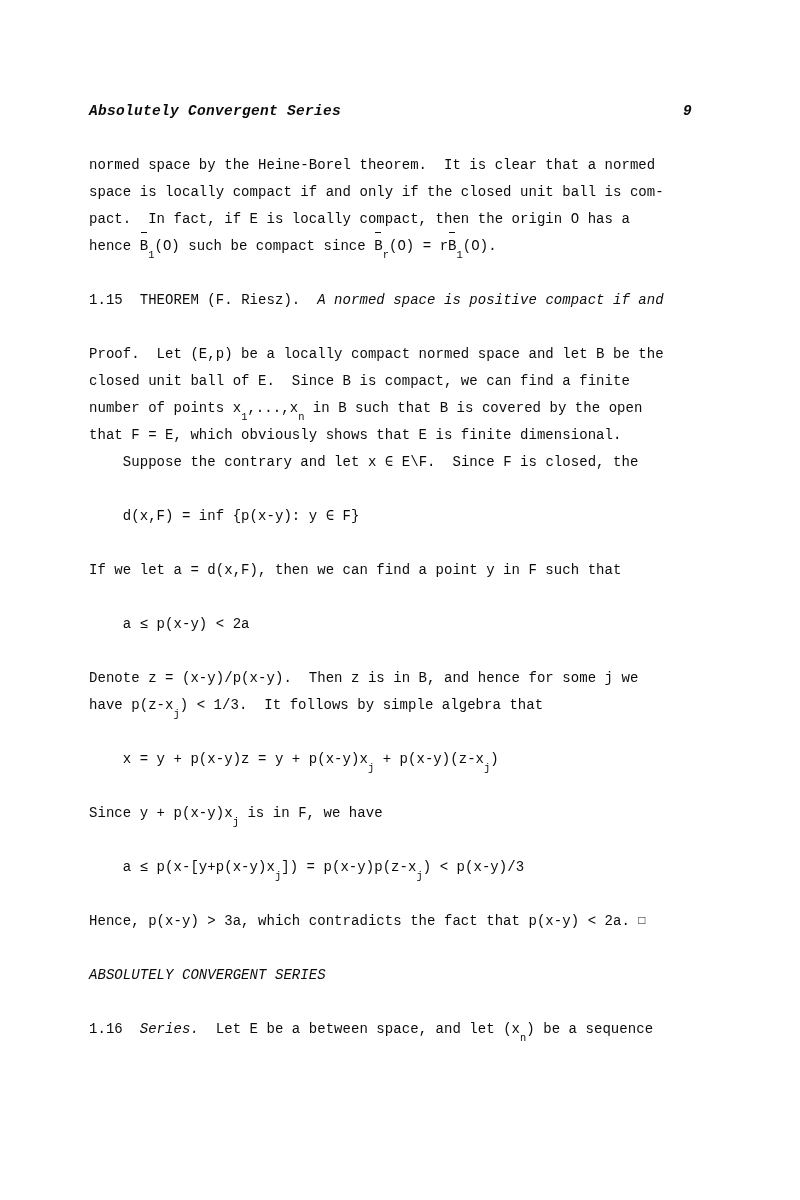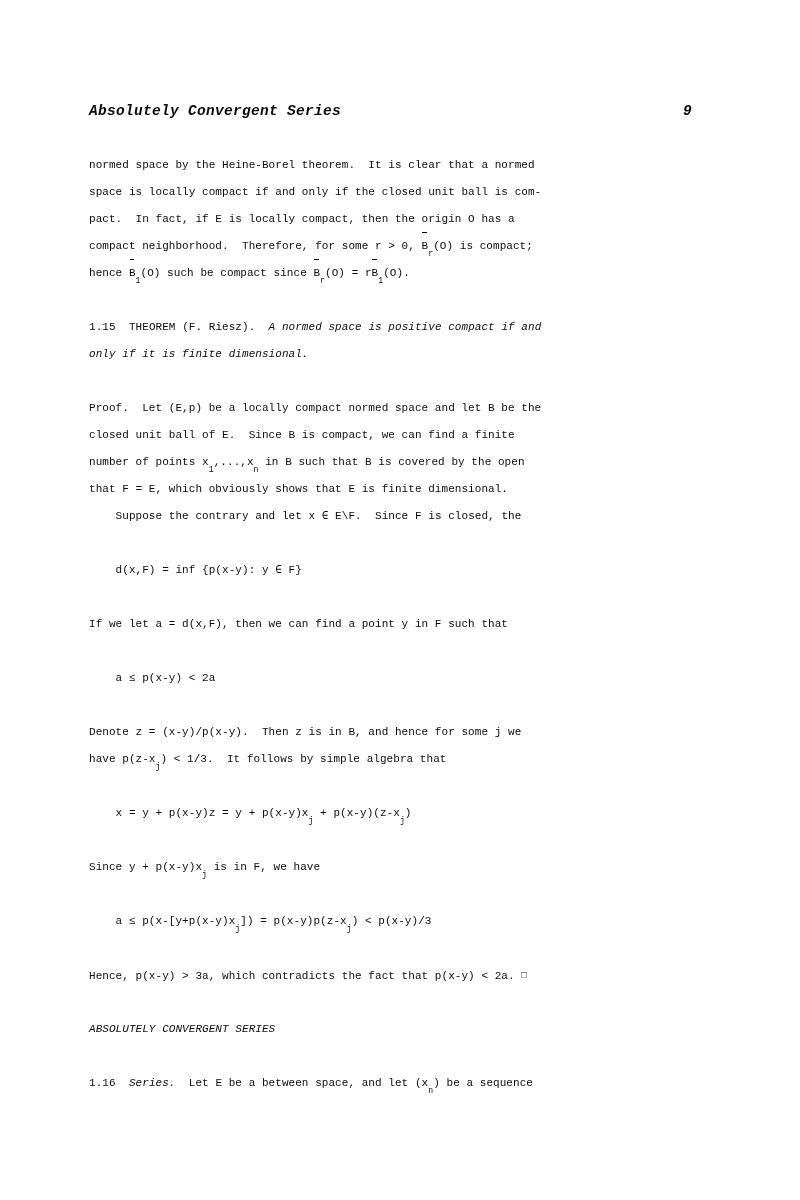--- a/index.html
+++ b/index.html
@@ -45,21 +45,21 @@
     font-style: italic;
     font-weight: bold;
   }
 
   
   .body {
     position: absolute;
     left: 89px;
     top: 152px;
     width: 608px;
-    font-size: 11px;
+    font-size: 14px;
     line-height: 27px;
     letter-spacing: 0.05px;
   }
 
   .line {
     white-space: pre;
     height: 27px;
   }
   .blank {
     height: 27px;
@@ -100,27 +100,25 @@
   <div class="runhead">
     <span class="title">Absolutely Convergent Series</span>
     <span class="folio">9</span>
   </div>
 
   <div class="body">
 
     <div class="line">normed space by the Heine-Borel theorem.  It is clear that a normed</div>
     <div class="line">space is locally compact if and only if the closed unit ball is com-</div>
     <div class="line">pact.  In fact, if E is locally compact, then the origin O has a</div>
-    <div class="line"><span>compact neighborhood.  Therefore, for some r &gt; 0, </span><span class="ovb">B</span><sub>r</sub><span>(O) is compact;</span></div>
     <div class="line"><span>hence </span><span class="ovb">B</span><sub>1</sub><span>(O) such be compact since </span><span class="ovb">B</span><sub>r</sub><span>(O) = r</span><span class="ovb">B</span><sub>1</sub><span>(O).</span></div>
 
     <div class="blank"></div>
 
     <div class="line"><span>1.15</span><span>  </span><span>THEOREM (F. Riesz).</span><span>  </span><span class="it">A normed space is positive compact if and</span></div>
-    <div class="line"><span class="it">only if it is finite dimensional.</span></div>
 
     <div class="blank"></div>
 
     <div class="line">Proof.  Let (E,p) be a locally compact normed space and let B be the</div>
     <div class="line">closed unit ball of E.  Since B is compact, we can find a finite</div>
     <div class="line"><span>number of points x</span><sub>1</sub><span>,...,x</span><sub>n</sub><span> in B such that B is covered by the open</span></div>
     <div class="line">that F = E, which obviously shows that E is finite dimensional.</div>
     <div class="line">    Suppose the contrary and let x ∈ E\F.  Since F is closed, the</div>
 
     <div class="blank"></div>

